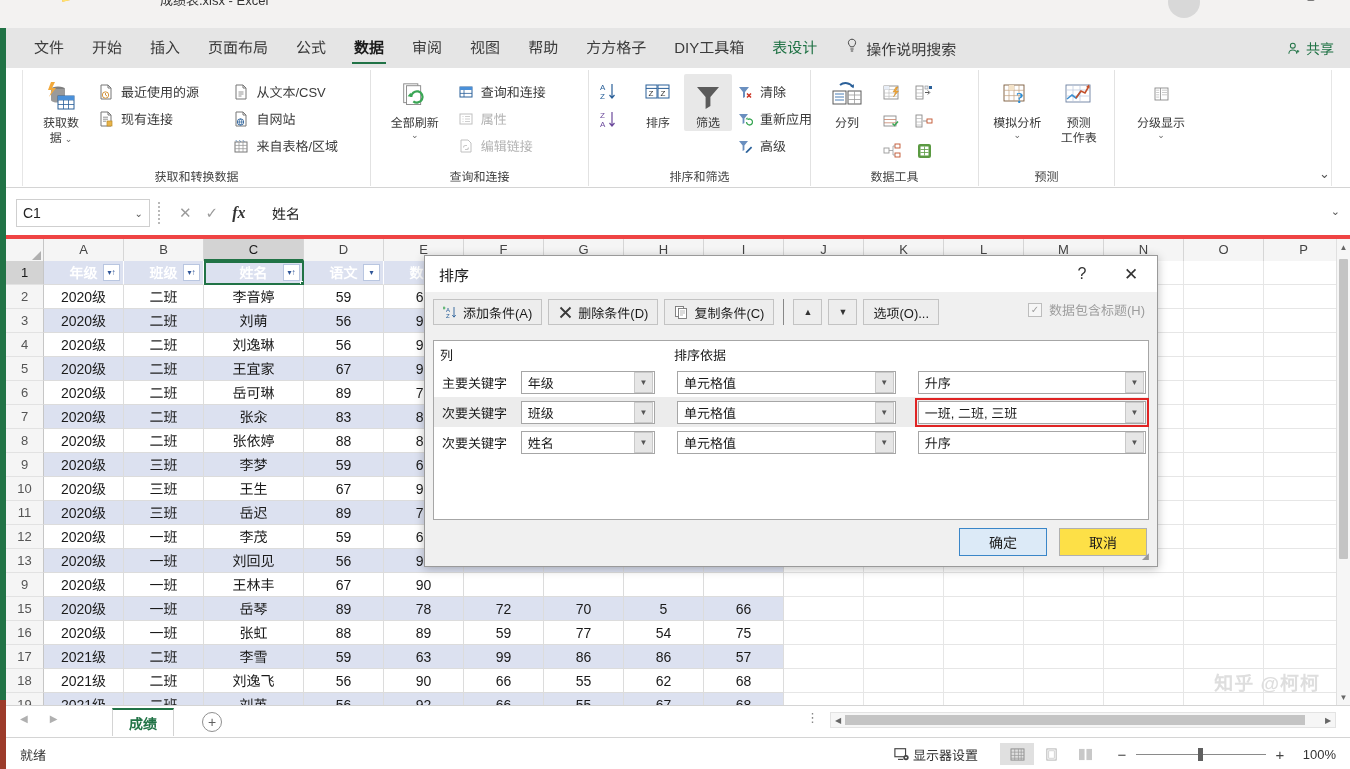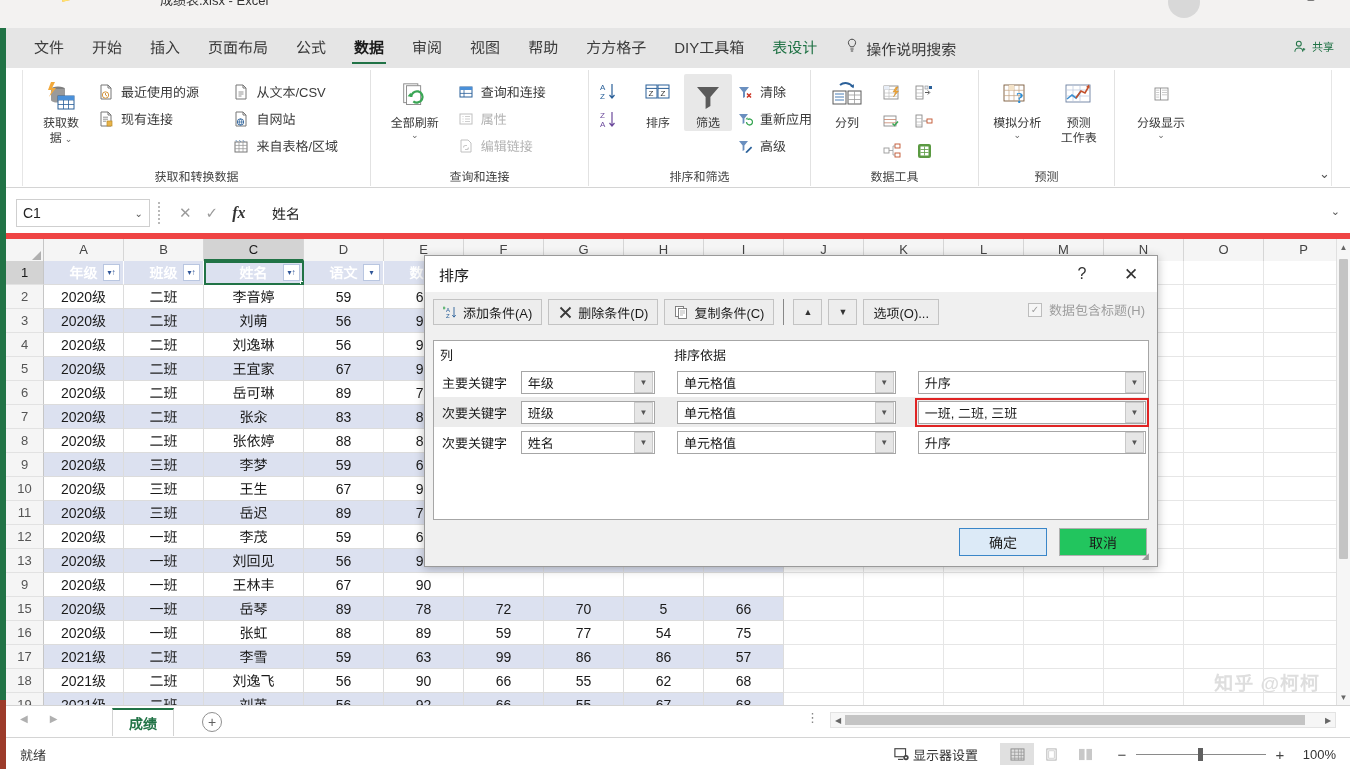--- a/index.html
+++ b/index.html
@@ -70,21 +70,21 @@
   }
   .tab.green { color: #217346; }
   .tellme {
     display: flex; align-items: flex-start; gap: 7px;
     margin-left: 14px; font-size: 15px; color: #3b3b3b; white-space: nowrap;
   }
   .bulb { width: 14px; height: 16px; flex: none; }
   .share {
     position: absolute; right: 16px; top: 10px;
     display: flex; align-items: center; gap: 4px;
-    font-size: 11px; color: #217346; white-space: nowrap;
+    font-size: 14px; color: #217346; white-space: nowrap;
   }
 
   
   .ribbon {
     position: absolute; left: 6px; top: 68px; width: 1344px; height: 120px;
     background: #ffffff;
     border-bottom: 1px solid #d4d4d4;
   }
   .ribbon-inner {
     position: absolute; left: 16px; top: 2px; right: 18px; height: 116px;
@@ -129,21 +129,21 @@
   .sel-box { background: #e8e8e8; border-radius: 2px; }
 
   .ribbon-collapse {
     position: absolute; right: 20px; bottom: 6px;
     font-size: 13px; color: #555;
   }
 
   
   .fbar {
     position: absolute; left: 6px; top: 189px; width: 1344px; height: 50px;
-    background: #ffffff; border-bottom: 6px solid #ef4444;
+    background: #ffffff; border-bottom: 4px solid #ef4444;
   }
   .namebox {
     position: absolute; left: 10px; top: 10px; width: 134px; height: 28px;
     border: 1px solid #cfcfcf; background: #fff;
     display: flex; align-items: center; padding: 0 6px;
     font-size: 14px; color: #222;
   }
   .namebox .txt { flex: 1; }
   .namebox .chev { font-size: 10px; color: #555; }
   .fbar .vsep {
@@ -410,21 +410,21 @@
   .redring {
     outline: 2px solid #e02424; outline-offset: 1px;
   }
   .dlg-footer {
     position: absolute; right: 10px; bottom: 10px;
     display: flex; gap: 12px;
   }
   .dbtn {
     width: 88px; height: 28px; font-size: 14px; color: #1a1a1a;
     display: flex; align-items: center; justify-content: center;
-    background: #22c55e; border: 1px solid #b0b0b0;
+    background: #fde047; border: 1px solid #b0b0b0;
   }
   .dbtn.primary { background: #dceaf7; border: 1px solid #3a86c8; }
   .resizer {
     position: absolute; right: 3px; bottom: 2px; width: 12px; height: 12px;
     color: #999; font-size: 9px; line-height: 9px;
   }
 </style>
 </head>
 <body>
 

